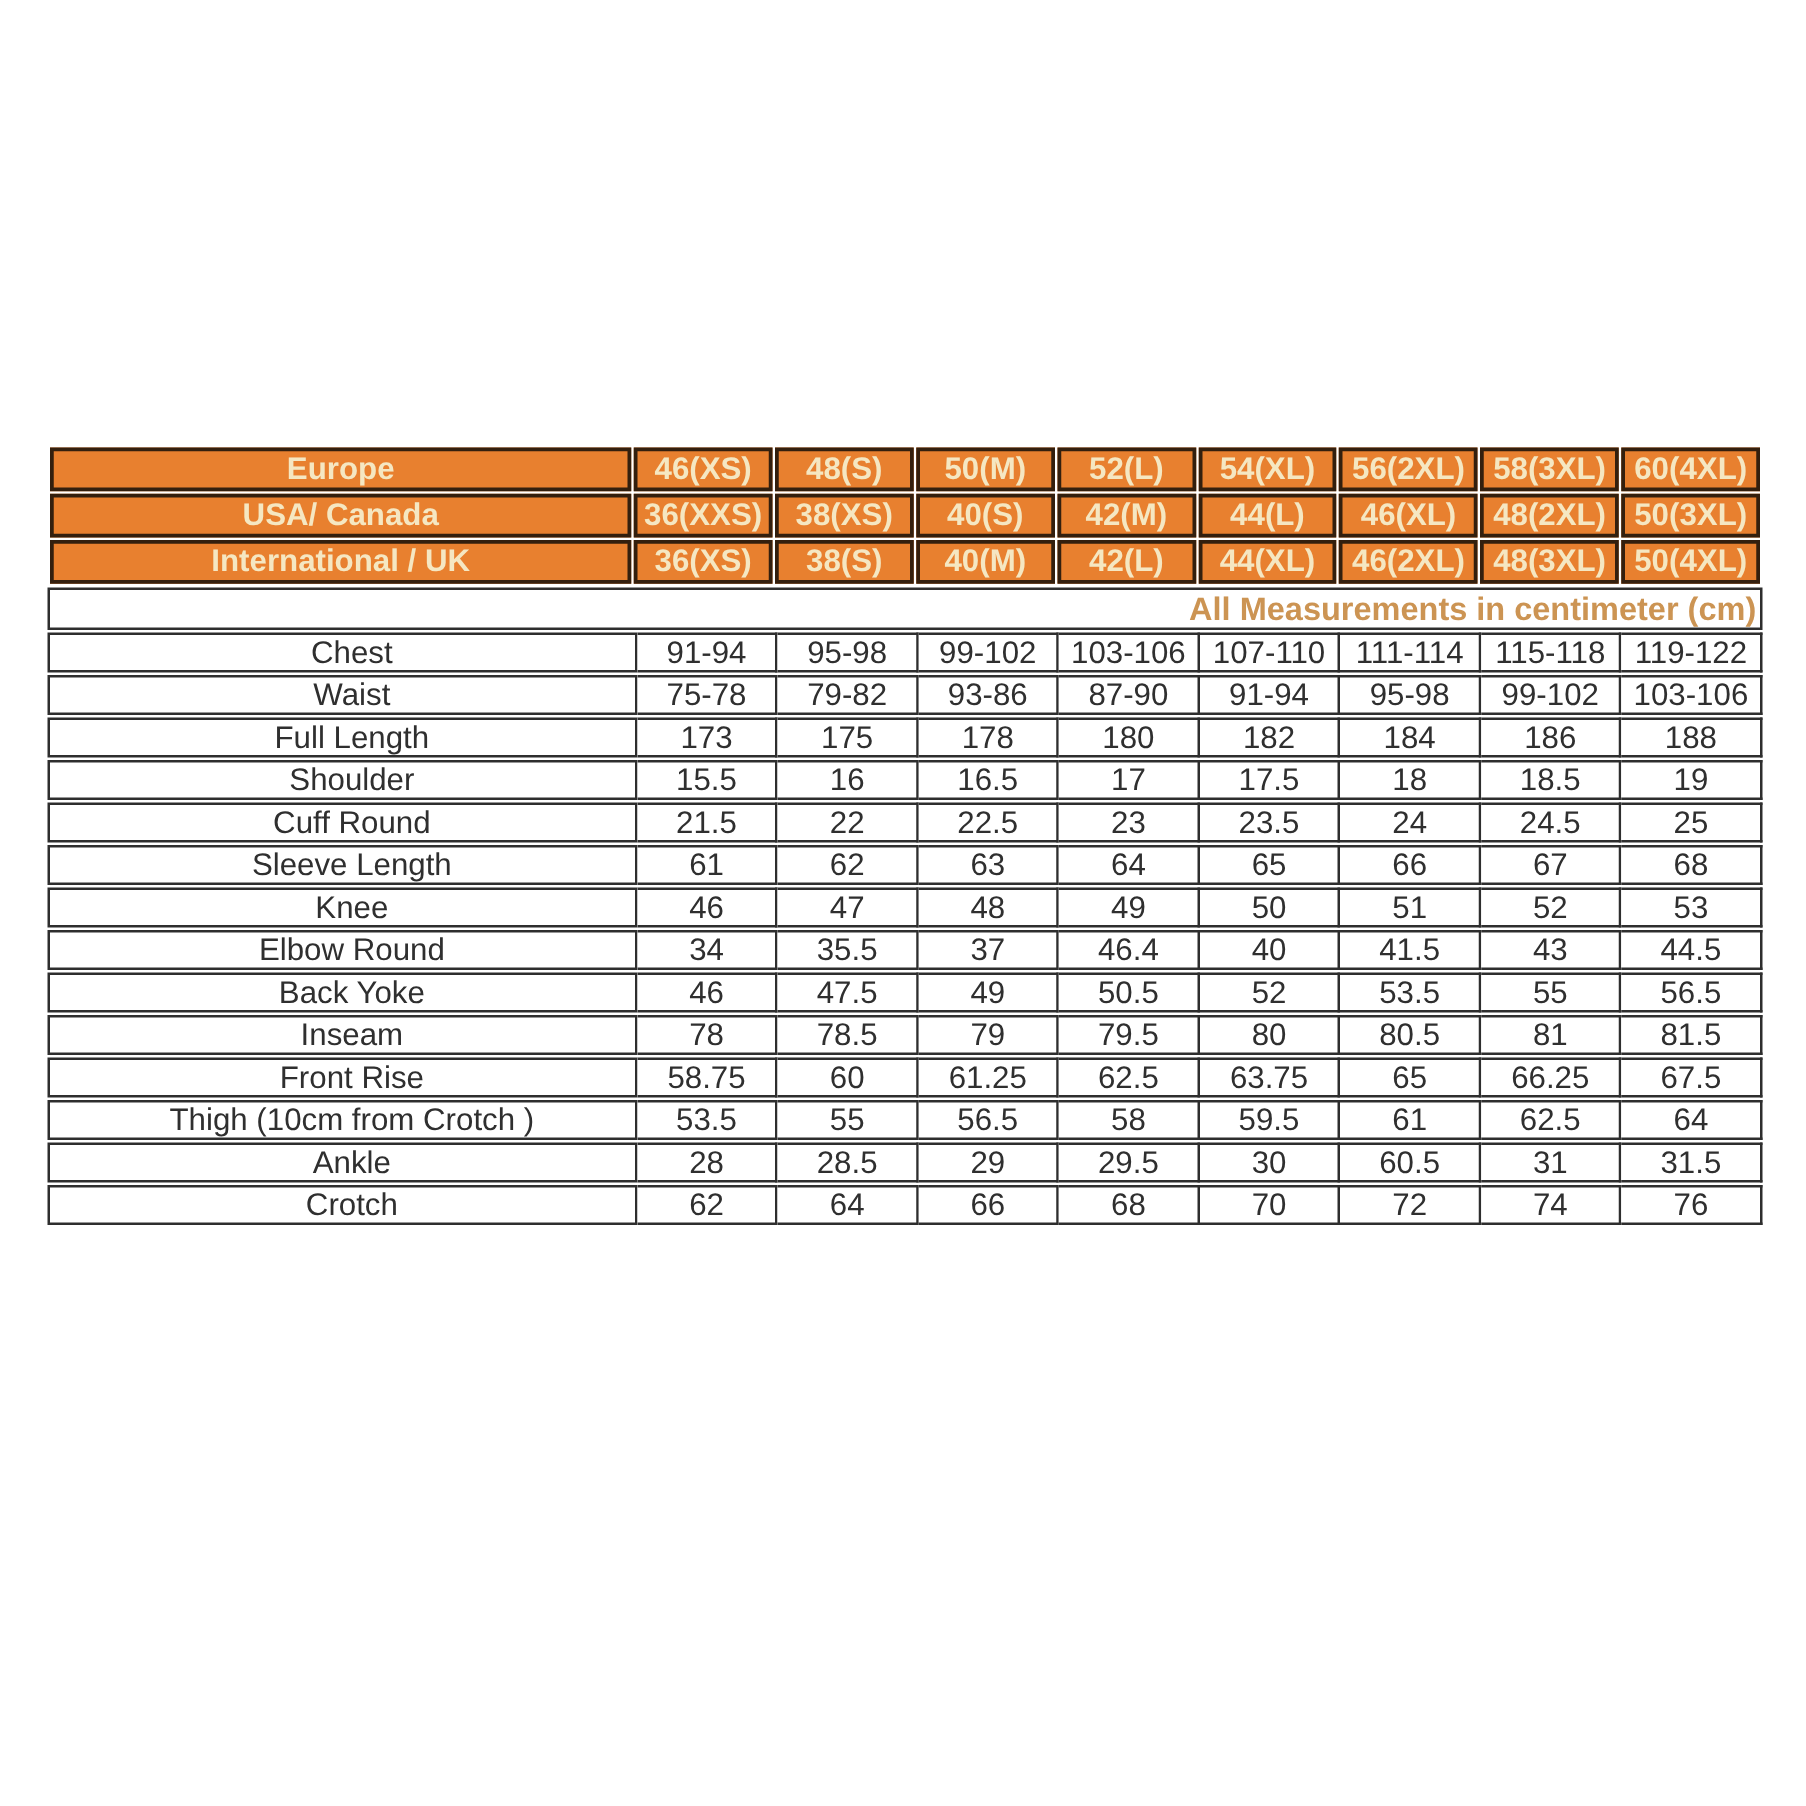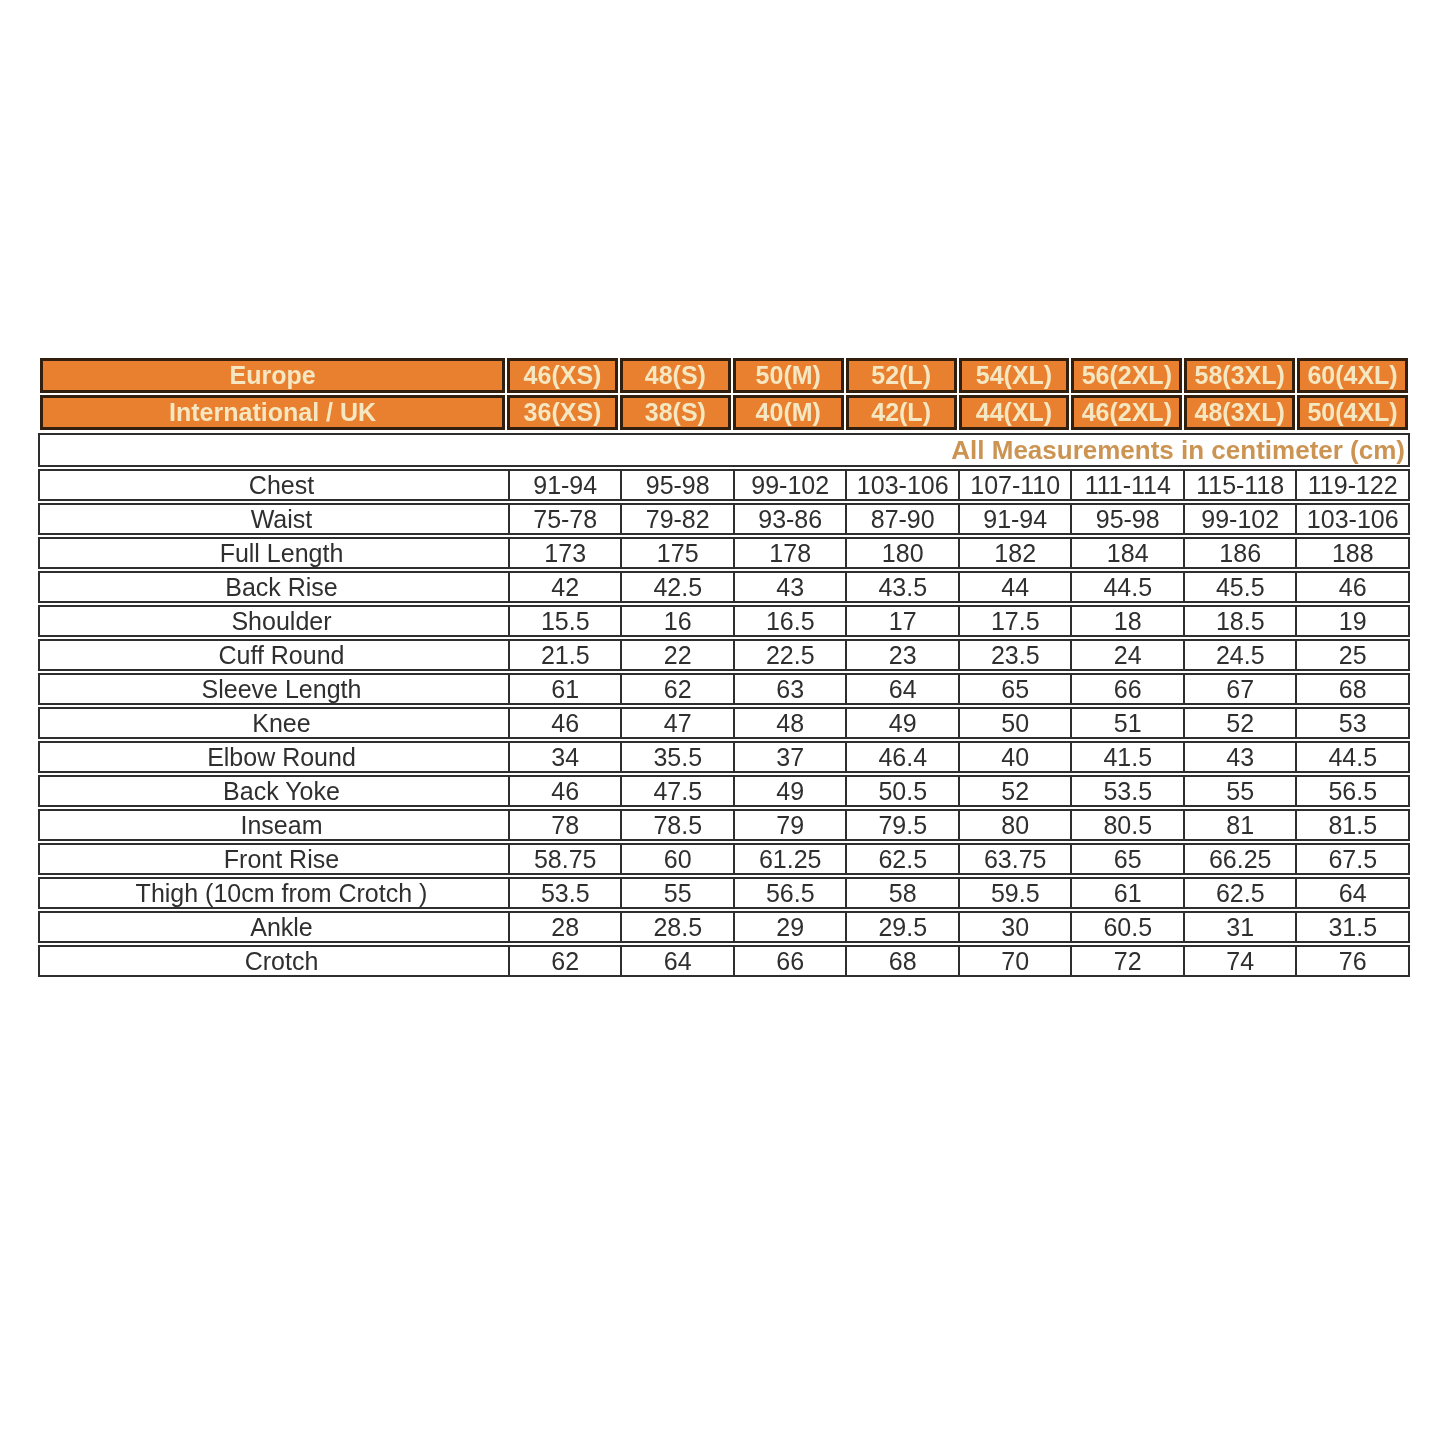--- a/index.html
+++ b/index.html
@@ -106,20 +106,31 @@
           <tr>
             <td class="label-cell">Europe</td>
             <td>46(XS)</td>
             <td>48(S)</td>
             <td>50(M)</td>
             <td>52(L)</td>
             <td>54(XL)</td>
             <td>56(2XL)</td>
             <td>58(3XL)</td>
             <td>60(4XL)</td>
+          </tr>
+          <tr>
+            <td class="label-cell">USA/ Canada</td>
+            <td>36(XXS)</td>
+            <td>38(XS)</td>
+            <td>40(S)</td>
+            <td>42(M)</td>
+            <td>44(L)</td>
+            <td>46(XL)</td>
+            <td>48(2XL)</td>
+            <td>50(3XL)</td>
           </tr>
           <tr>
             <td class="label-cell">International / UK</td>
             <td>36(XS)</td>
             <td>38(S)</td>
             <td>40(M)</td>
             <td>42(L)</td>
             <td>44(XL)</td>
             <td>46(2XL)</td>
             <td>48(3XL)</td>
@@ -171,31 +182,20 @@
             <td>173</td>
             <td>175</td>
             <td>178</td>
             <td>180</td>
             <td>182</td>
             <td>184</td>
             <td>186</td>
             <td>188</td>
           </tr>
           <tr>
-            <td class="label-cell">Back Rise</td>
-            <td>42</td>
-            <td>42.5</td>
-            <td>43</td>
-            <td>43.5</td>
-            <td>44</td>
-            <td>44.5</td>
-            <td>45.5</td>
-            <td>46</td>
-          </tr>
-          <tr>
             <td class="label-cell">Shoulder</td>
             <td>15.5</td>
             <td>16</td>
             <td>16.5</td>
             <td>17</td>
             <td>17.5</td>
             <td>18</td>
             <td>18.5</td>
             <td>19</td>
           </tr>

